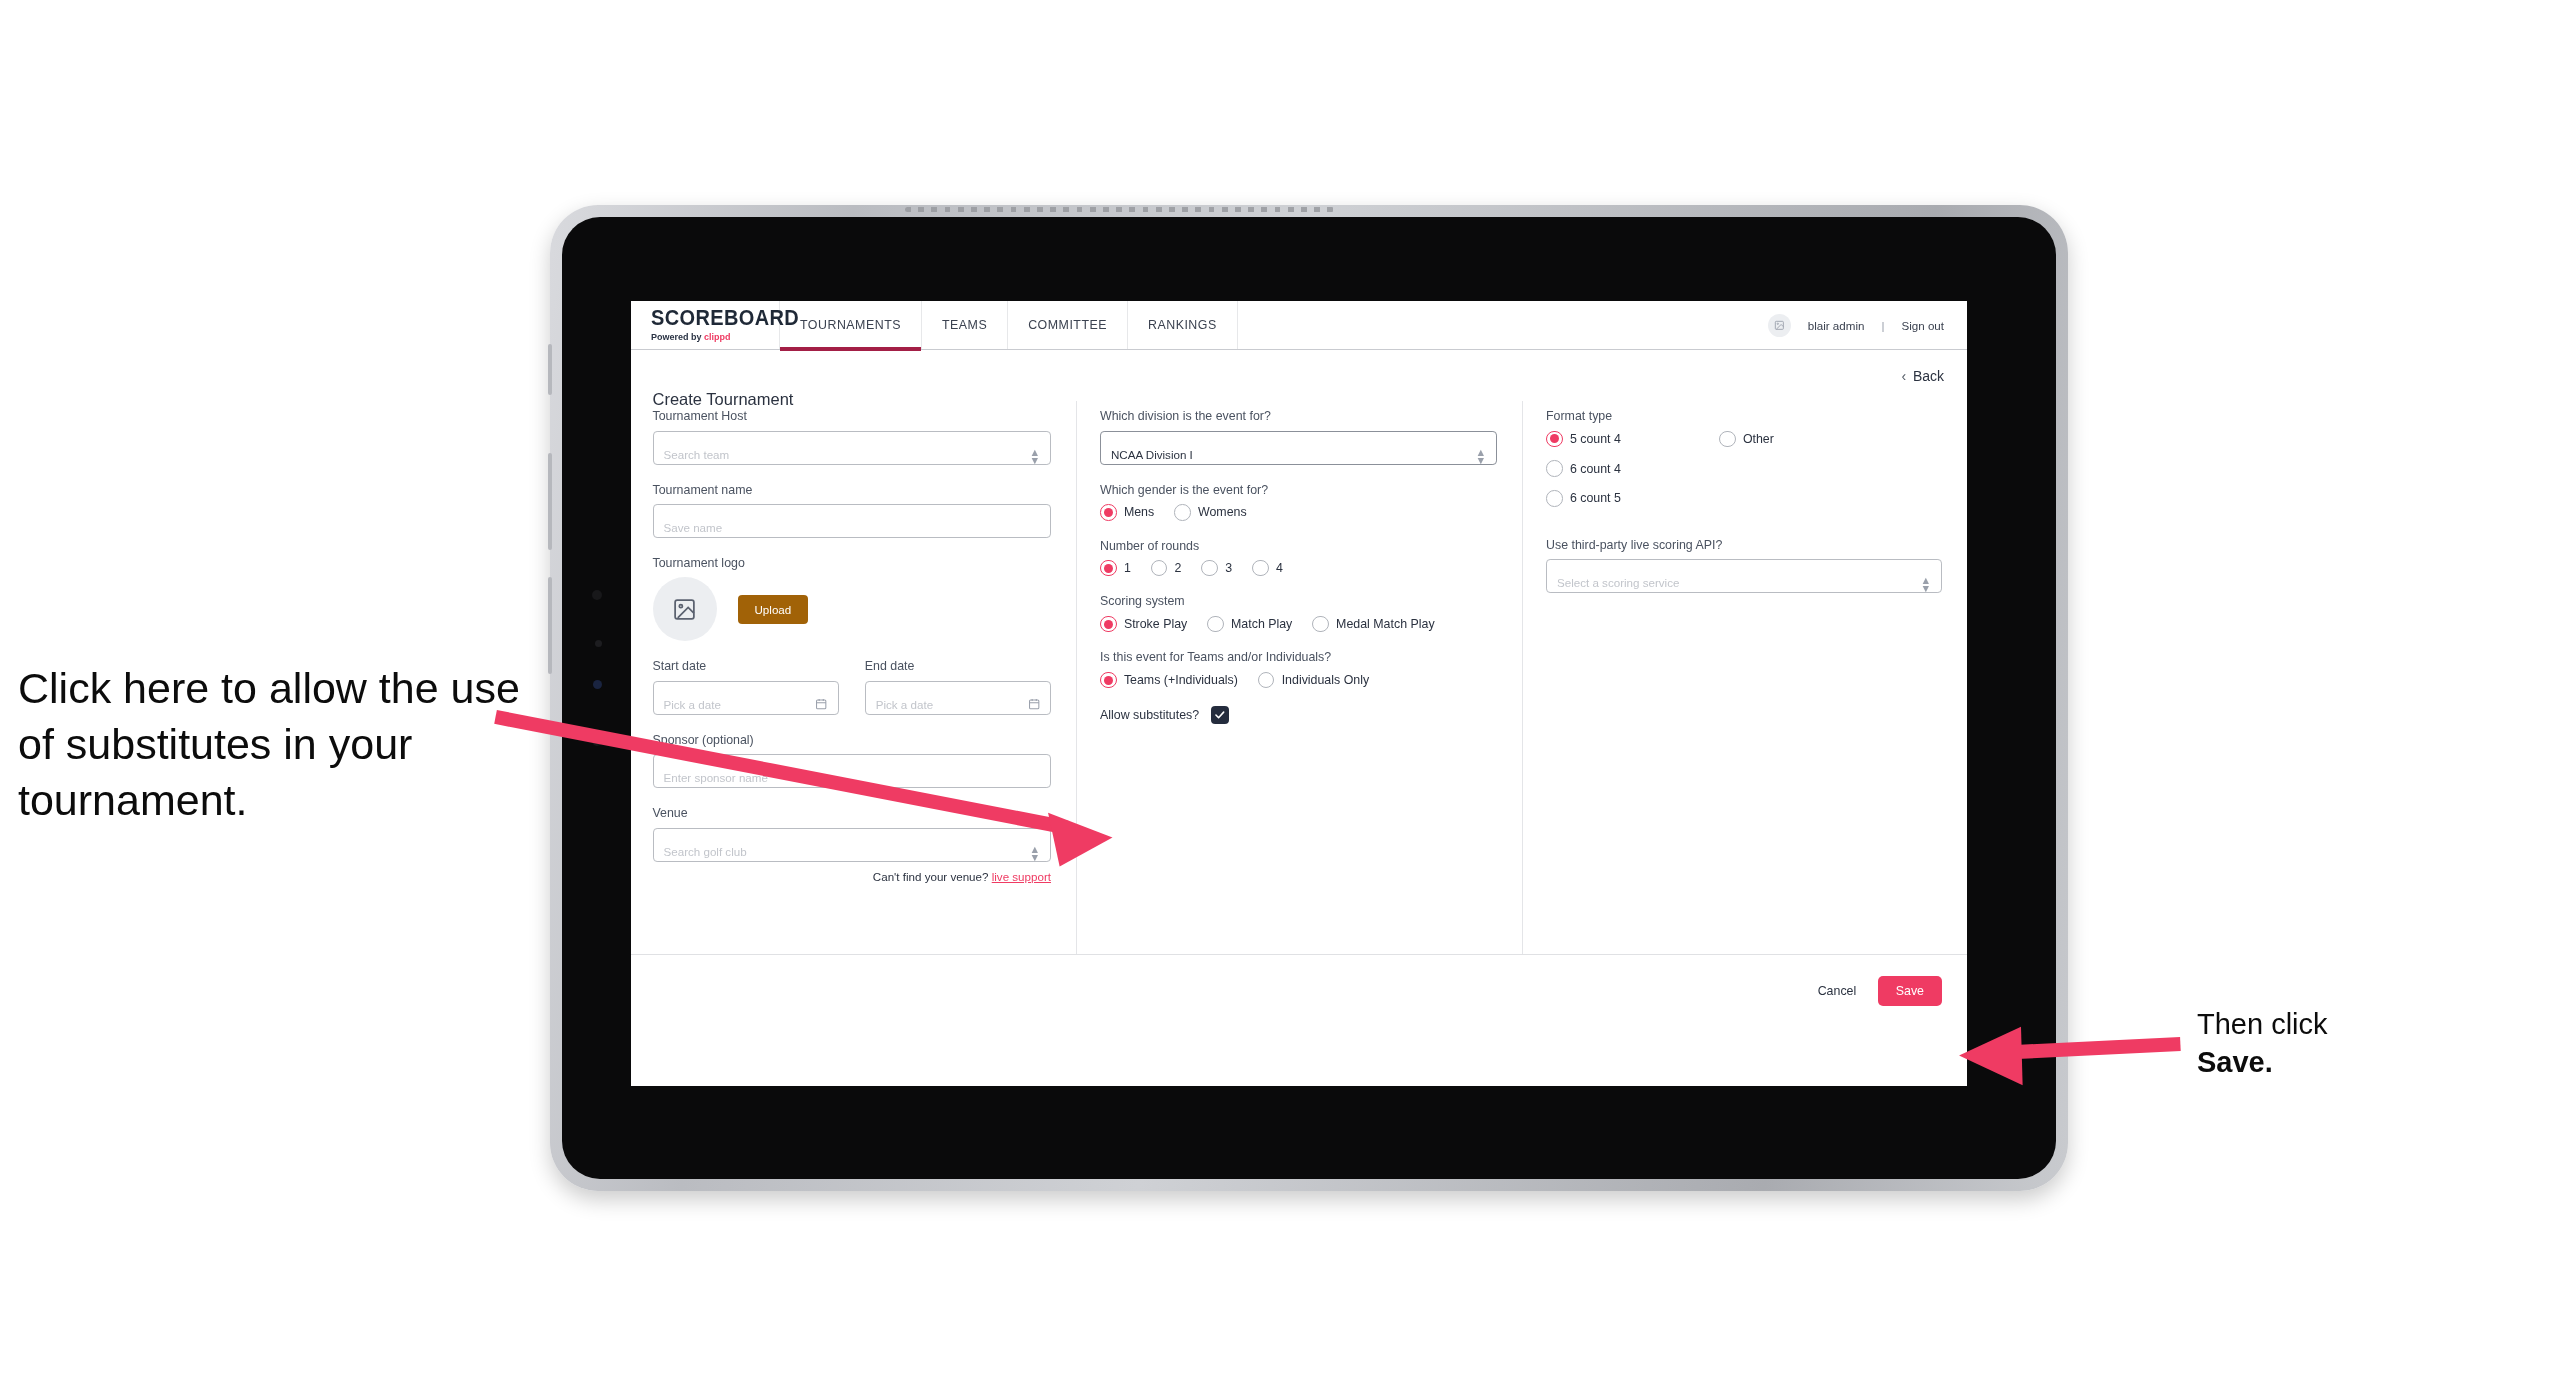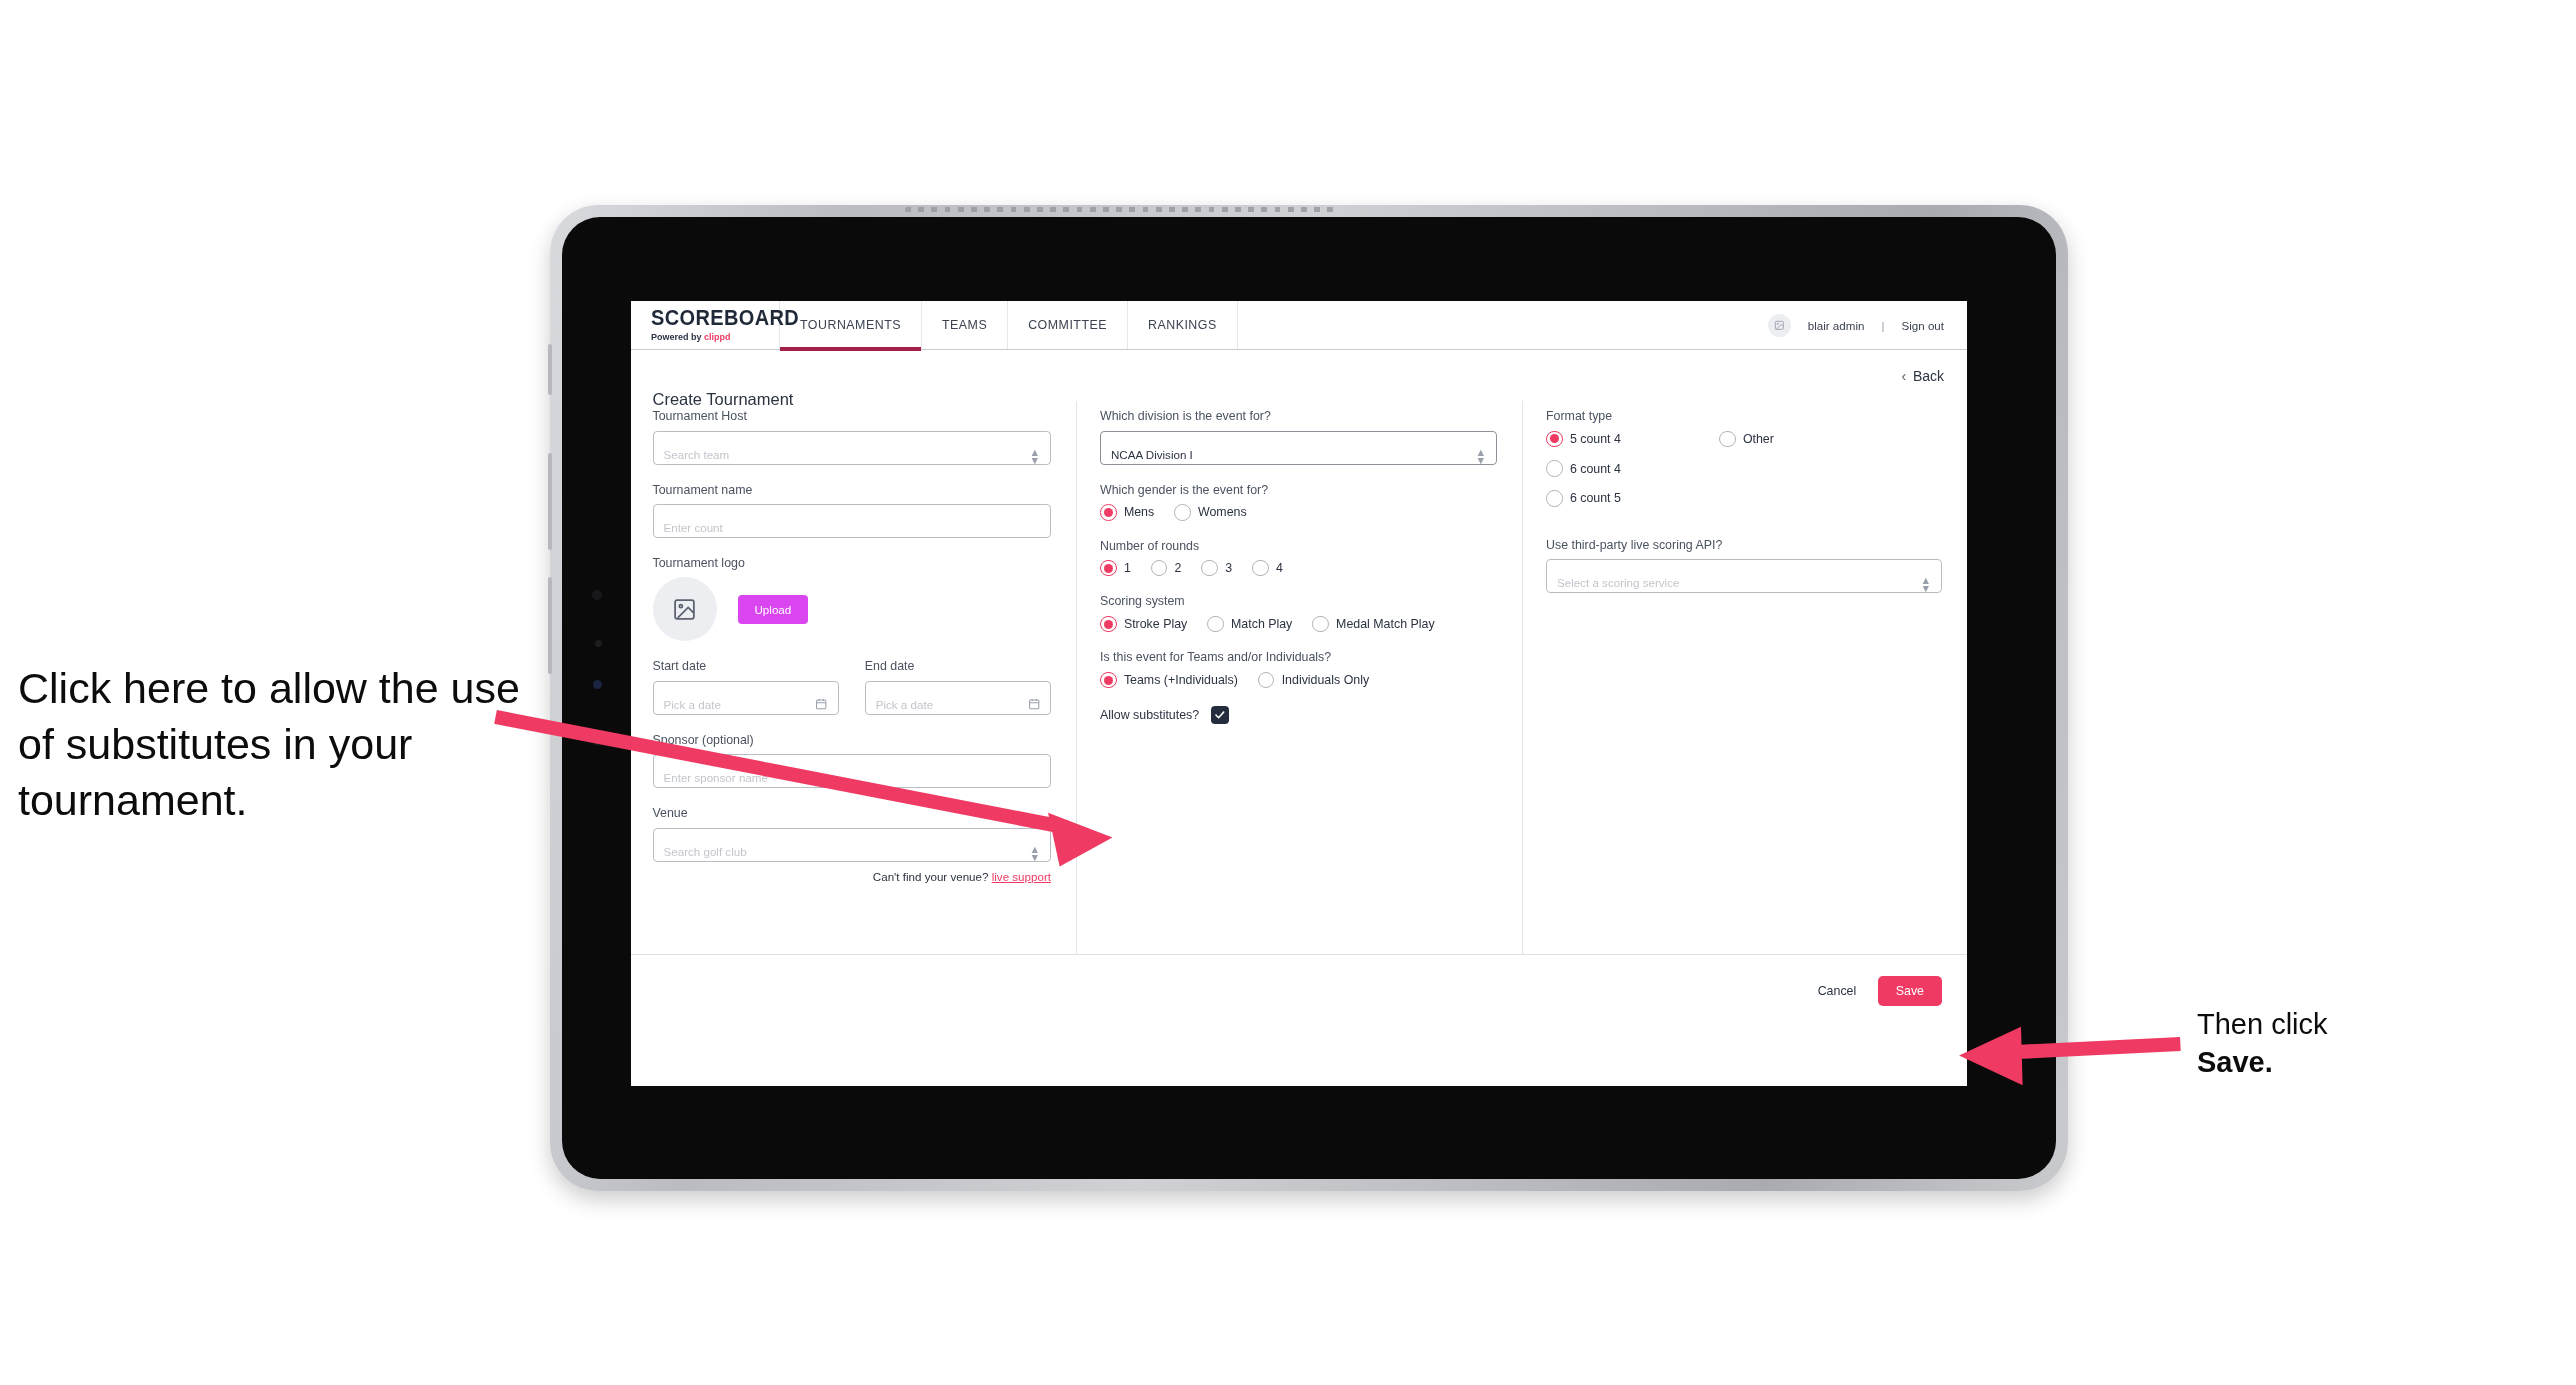--- a/index.html
+++ b/index.html
@@ -132,21 +132,21 @@
 
   .cal-ico { width: 12.4px; height: 12.4px; }
 
   
   .logo-row { display: flex; align-items: center; gap: 21.5px; margin-top: 3.3px; }
   .logo-circle {
     width: 64px; height: 64px; border-radius: 50%;
     background: #eceef1; display: flex; align-items: center; justify-content: center;
   }
   .upload-btn {
-    background: #d946ef; color: #fff; font-size: 11.6px;
+    background: #a16207; color: #fff; font-size: 11.6px;
     padding: 8.3px 16.5px; border-radius: 4.1px; cursor: pointer;
   }
 
   .date-row { display: flex; gap: 26px; }
   .date-col { width: 187px; }
 
   .hint-row { text-align: right; font-size: 11.6px; color: #2b3240; margin-top: 8.3px; }
   .hint-row a { color: #ef3b63; text-decoration: underline; cursor: pointer; }
 
   
@@ -274,21 +274,21 @@
             <span>Search team</span>
             <span class="tail">
               <span class="stepper">▲<br>▼</span>
             </span>
           </div>
         </div>
 
         <div class="group">
           <div class="field-label">Tournament name</div>
           <div class="input">
-            <span>Enter count</span>
+            <span>Save name</span>
           </div>
         </div>
 
         <div class="group">
           <div class="field-label">Tournament logo</div>
           <div class="logo-row">
             <div class="logo-circle">
               <svg width="25" height="25" viewBox="0 0 24 24" fill="none" stroke="#5b6270" stroke-width="1.7">
                 <rect x="3" y="3" width="18" height="18" rx="2"></rect>
                 <circle cx="8.5" cy="8.8" r="1.5"></circle>

